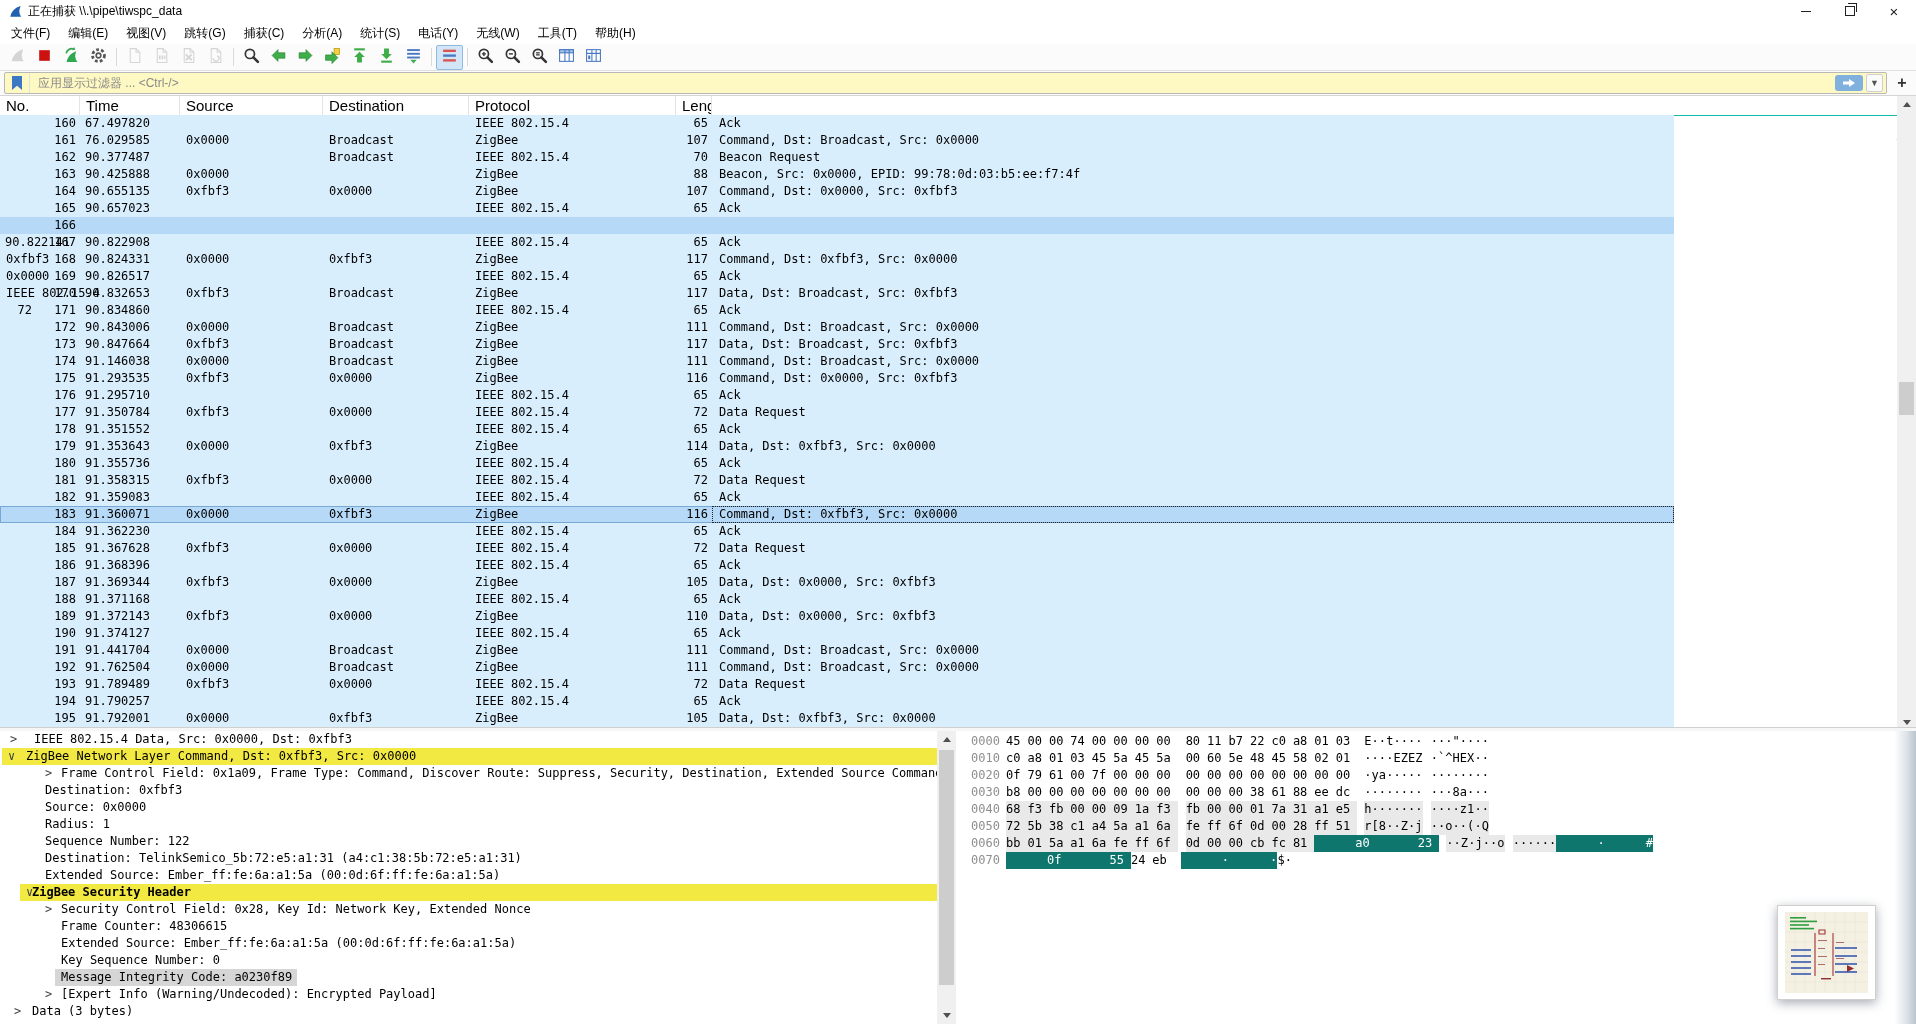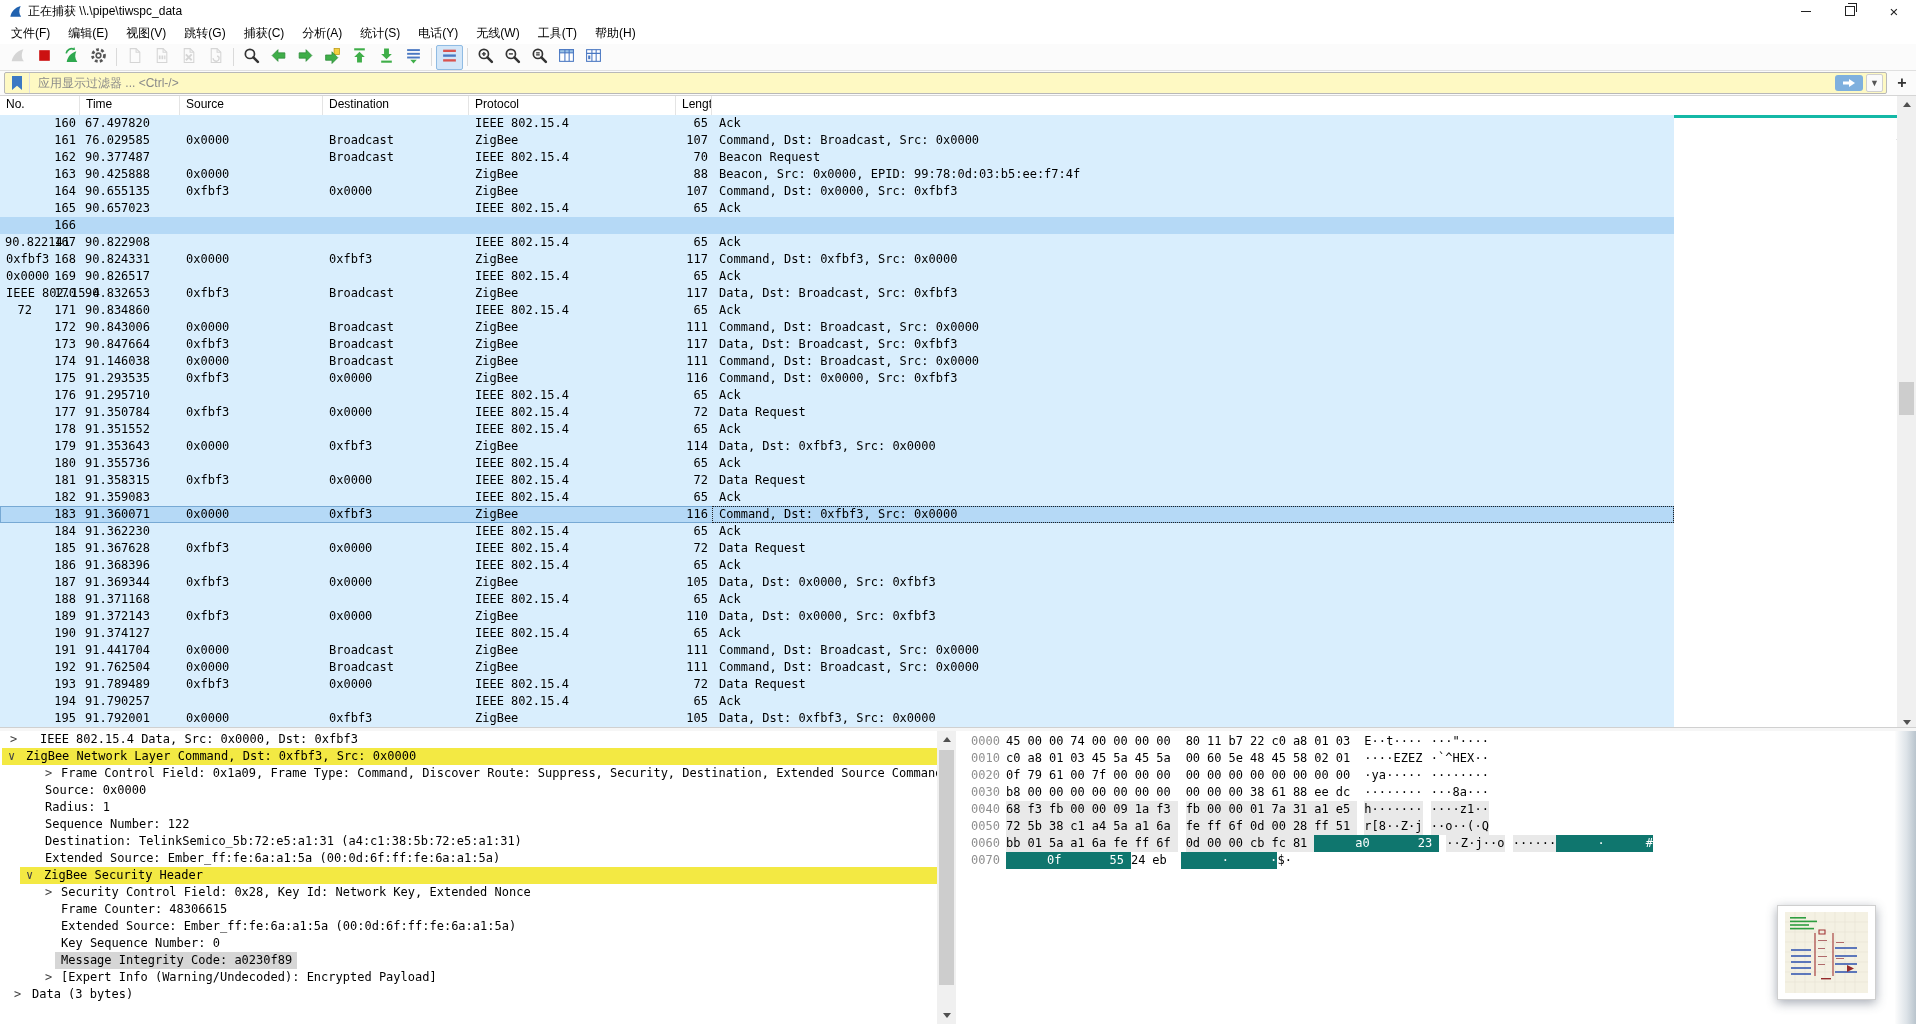--- a/index.html
+++ b/index.html
@@ -43,21 +43,21 @@
   .fplaceholder{color:#8a8a8a;margin-left:8px;font-size:12px;flex:1;}
   .fapply{width:28px;height:16px;background:#7fb0de;border-radius:3px;display:flex;align-items:center;
           justify-content:center;margin-right:3px;}
   .fcaret{width:15px;height:16px;display:flex;align-items:center;justify-content:center;
           color:#555;font-size:9px;border:1px solid #cfcfcf;border-radius:2px;margin-right:3px;background:#fafafa;}
   .fplus{width:20px;height:20px;display:flex;align-items:center;justify-content:center;
          font-size:16px;font-weight:bold;color:#333;margin-left:5px;}
 
   
   .pheader{position:absolute;top:96px;left:0;width:1897px;height:19px;background:#fff;
-           border-bottom:3px solid #14b8a6;font-size:12px;display:flex;}
+           border-bottom:1px solid #14b8a6;font-size:15px;display:flex;}
   .hcell{box-sizing:border-box;border-right:1px solid #e4e4e4;padding:1px 0 0 6px;white-space:nowrap;overflow:hidden;}
   .plist{position:absolute;top:115px;left:0;width:1674px;height:612px;font-size:12px;}
   .prow{height:17px;line-height:17px;display:flex;background:#d9eefd;white-space:nowrap;}
   .prow.hl{background:#b5d9f6;flex-direction:column;}
   .prow.sel{background:#b5d9f6;box-shadow:inset 0 0 0 1px #77a9d4;}
   .prow.sel .c-info{outline:1px dotted #222;outline-offset:-1px;}
   .c-no{width:80px;text-align:right;padding-right:4px;box-sizing:border-box;}
   .c-time{width:100px;padding-left:5px;box-sizing:border-box;}
   .c-src{width:143px;padding-left:6px;box-sizing:border-box;}
   .c-dst{width:146px;padding-left:6px;box-sizing:border-box;}
@@ -645,50 +645,53 @@
     <div class="sarrow" style="top:618px;">
         <span class="tri-down"></span>
       </div>
   </div>
 
   <div class="hsplit"></div>
 
   <div class="dpane mono">
       <div class="dline">
         <span class="darrow" style="left: 10px;">&gt;</span>
-        <span class="dtext" style="left: 40px; text-align: right;">IEEE 802.15.4 Data, Src: 0x0000, Dst: 0xfbf3</span>
+        <span class="dtext" style="left: 34px; text-align: right;">IEEE 802.15.4 Data, Src: 0x0000, Dst: 0xfbf3</span>
       </div>
       <div class="dline">
         <div class="dband" style="left: 2px;"></div>
         <span class="darrow" style="left: 8px;">∨</span>
         <span class="dtext" style="left: 26px;">ZigBee Network Layer Command, Dst: 0xfbf3, Src: 0x0000</span>
       </div>
       <div class="dline">
         <span class="darrow" style="left: 45px;">&gt;</span>
         <span class="dtext" style="left: 61px;">Frame Control Field: 0x1a09, Frame Type: Command, Discover Route: Suppress, Security, Destination, Extended Source Command</span>
       </div>
       <div class="dline">
+        <span class="dtext" style="left: 45px;">Destination: 0xfbf3</span>
+      </div>
+      <div class="dline">
         <span class="dtext" style="left: 45px;">Source: 0x0000</span>
       </div>
       <div class="dline">
         <span class="dtext" style="left: 45px;">Radius: 1</span>
       </div>
       <div class="dline">
         <span class="dtext" style="left: 45px;">Sequence Number: 122</span>
       </div>
       <div class="dline">
         <span class="dtext" style="left: 45px;">Destination: TelinkSemico_5b:72:e5:a1:31 (a4:c1:38:5b:72:e5:a1:31)</span>
       </div>
       <div class="dline">
         <span class="dtext" style="left: 45px;">Extended Source: Ember_ff:fe:6a:a1:5a (00:0d:6f:ff:fe:6a:a1:5a)</span>
       </div>
       <div class="dline">
         <div class="dband" style="left: 20px;"></div>
         <span class="darrow" style="left: 26px;">∨</span>
-        <span class="dtext" style="left: 44px;">ZigBee Security Header</span>
+        <span class="dtext" style="left: 32px; font-weight: bold;">ZigBee Security Header</span>
       </div>
       <div class="dline">
         <span class="darrow" style="left: 45px;">&gt;</span>
         <span class="dtext" style="left: 61px;">Security Control Field: 0x28, Key Id: Network Key, Extended Nonce</span>
       </div>
       <div class="dline">
         <span class="dtext" style="left: 61px;">Frame Counter: 48306615</span>
       </div>
       <div class="dline">
         <span class="dtext" style="left: 61px;">Extended Source: Ember_ff:fe:6a:a1:5a (00:0d:6f:ff:fe:6a:a1:5a)</span>

